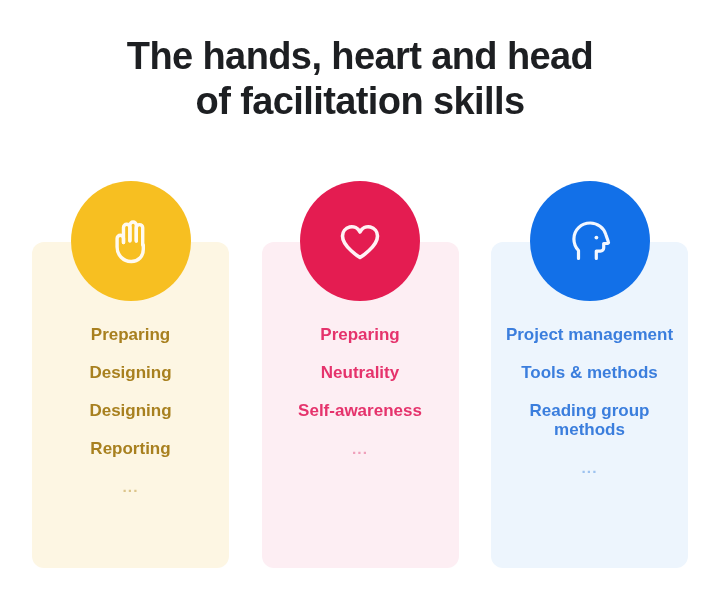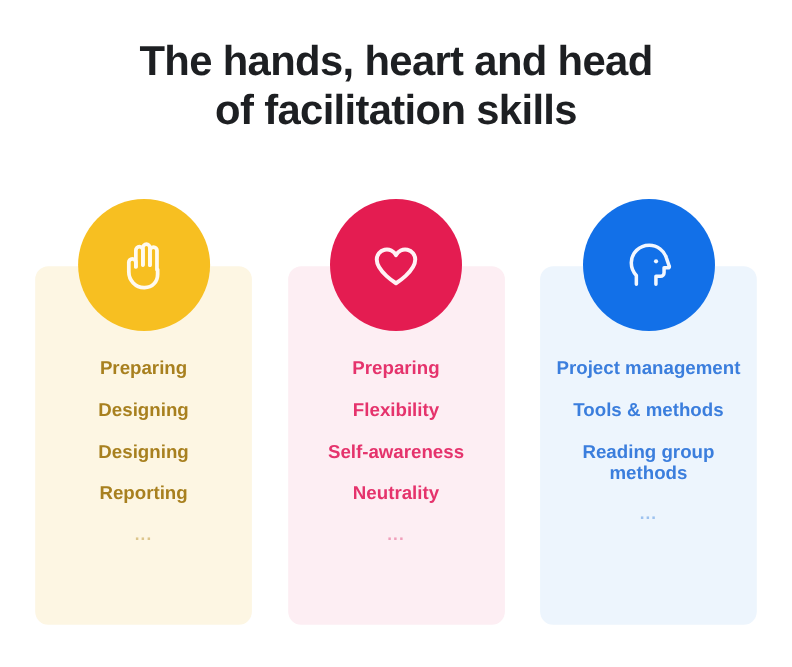--- a/index.html
+++ b/index.html
@@ -150,23 +150,22 @@
             <path d="M29 45.5
                      C29 45.5 11.5 34.8 11.5 24
                      a9.2 9.2 0 0 1 17.5 -4
                      a9.2 9.2 0 0 1 17.5 4
                      C46.5 34.8 29 45.5 29 45.5 Z"></path>
           </svg>
         </span>
       </div>
       <div class="items items-pink">
         <div class="item">Preparing</div>
-        <div class="item">Flexibility</div>
+        <div class="item">Neutrality</div>
         <div class="item">Self-awareness</div>
-        <div class="item">Neutrality</div>
         <div class="ellipsis">...</div>
       </div>
     </div>
 
     <div class="column">
       <div class="card card-blue"></div>
       <div class="badge badge-blue">
         <span>
           <svg width="58" height="58" viewBox="0 0 58 58" fill="none" stroke="#f2f7ff" stroke-width="3.2" stroke-linecap="round" stroke-linejoin="round">
             <path d="M17.5 46.5 V38.5

